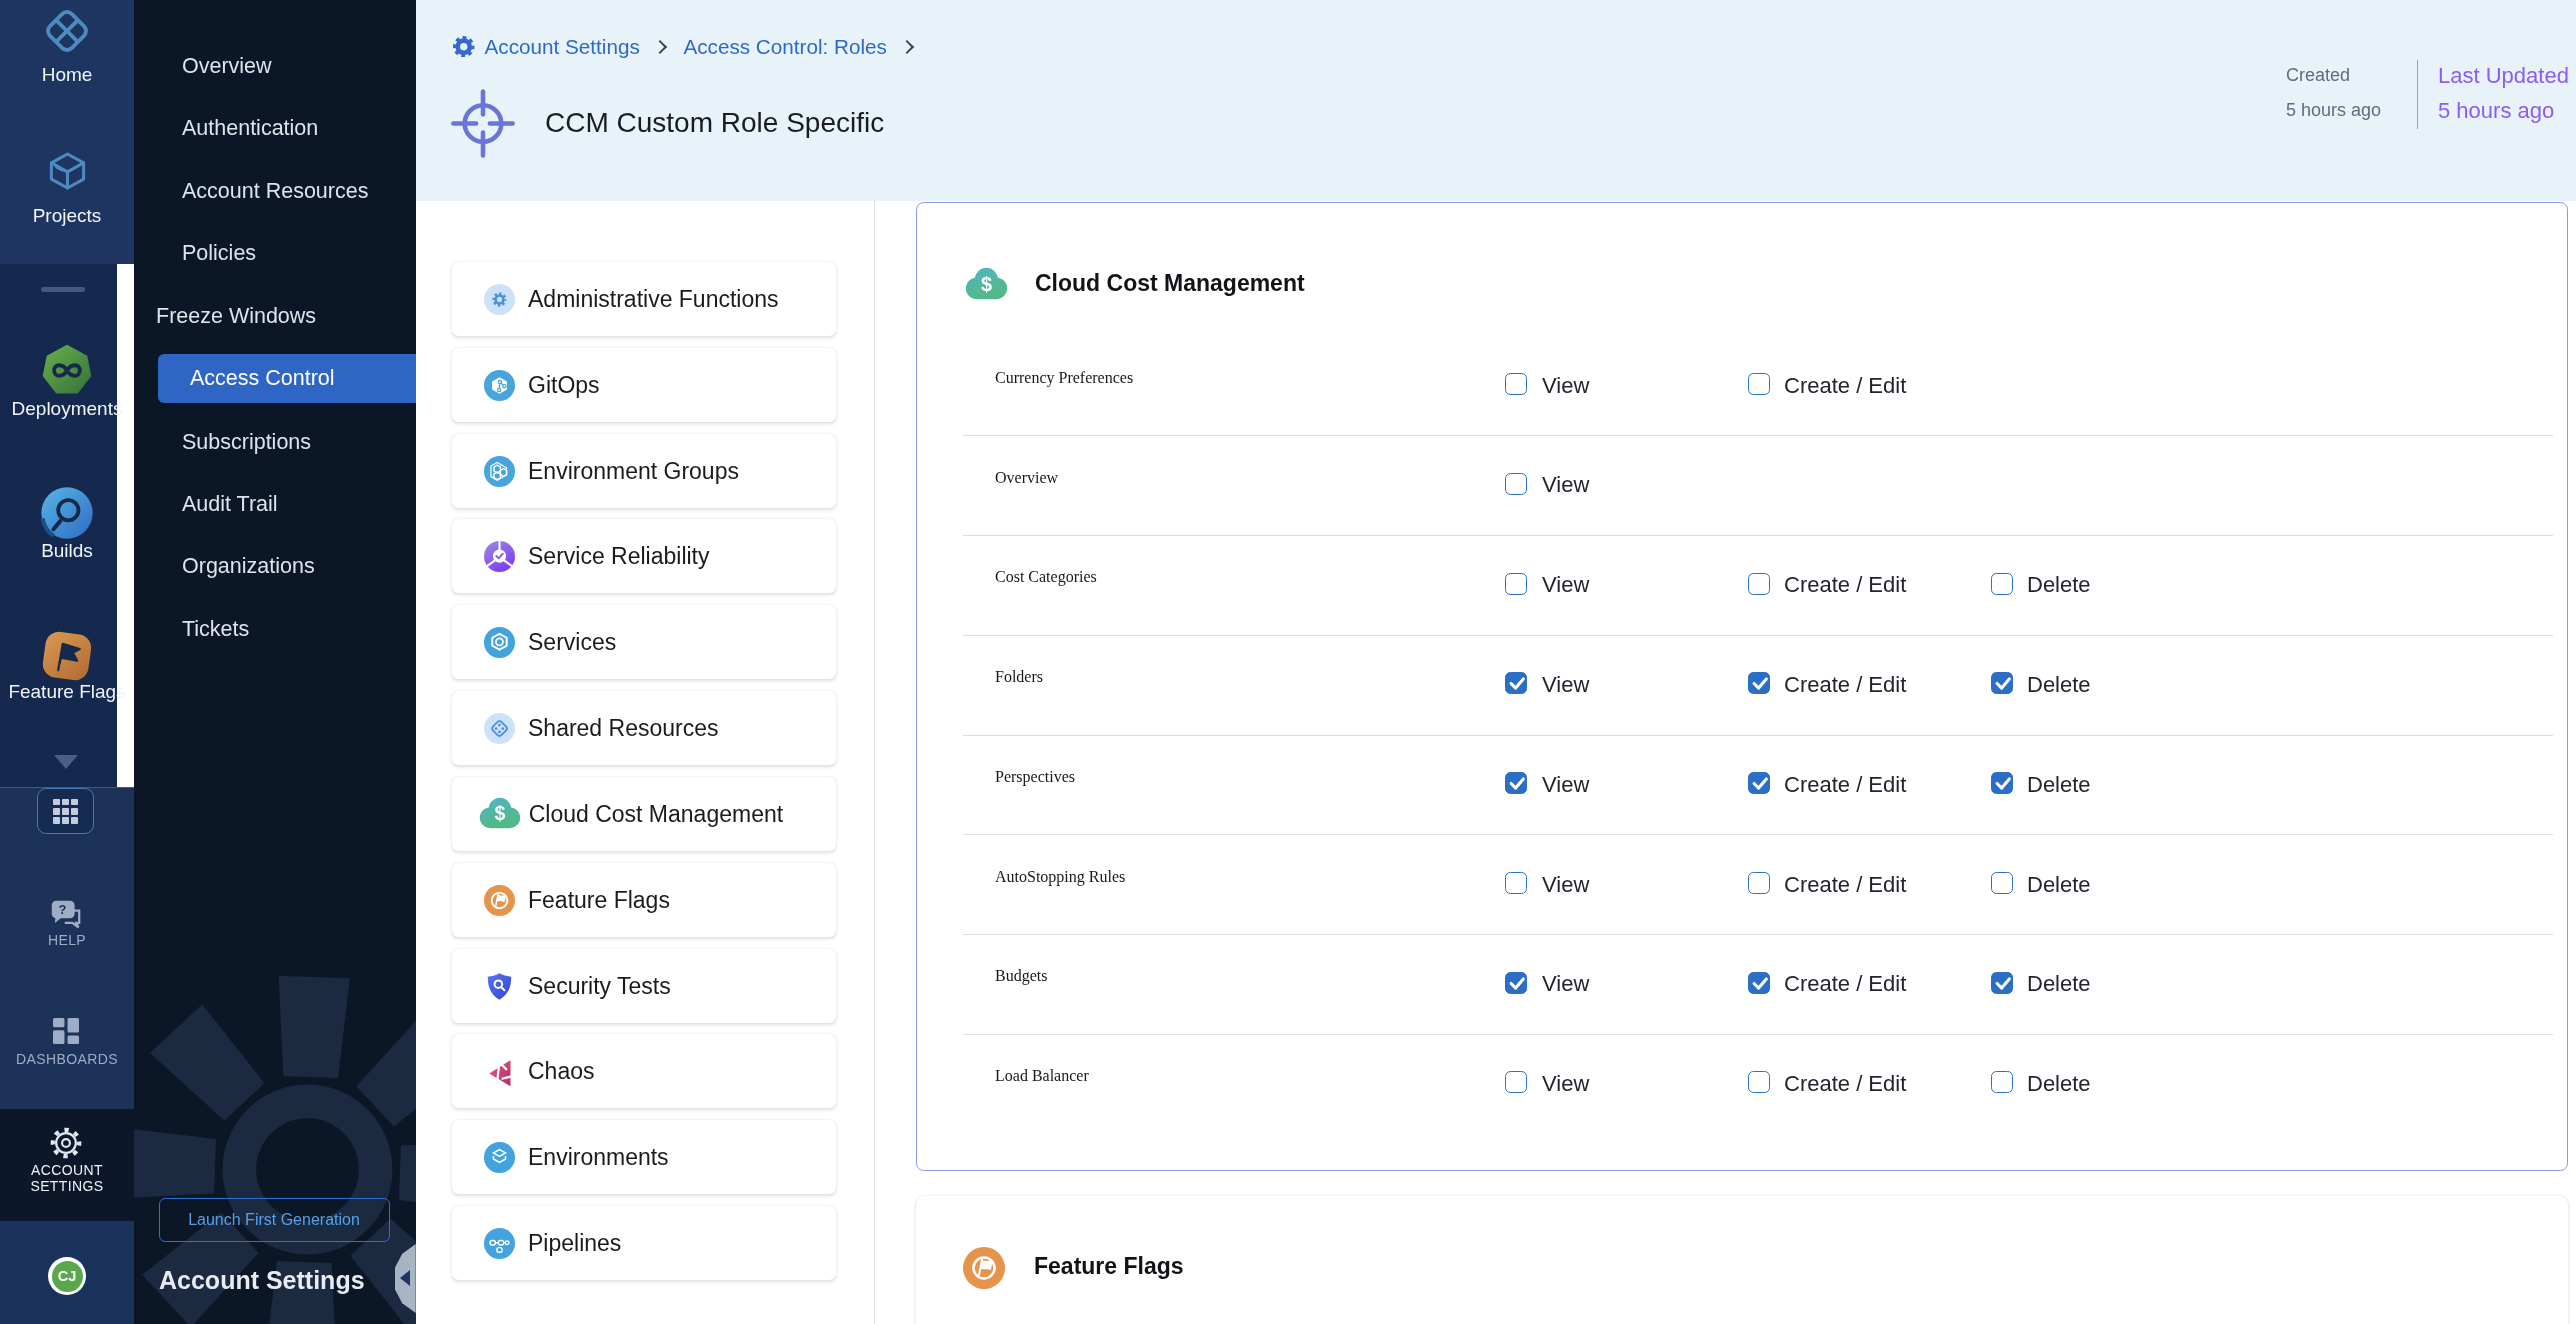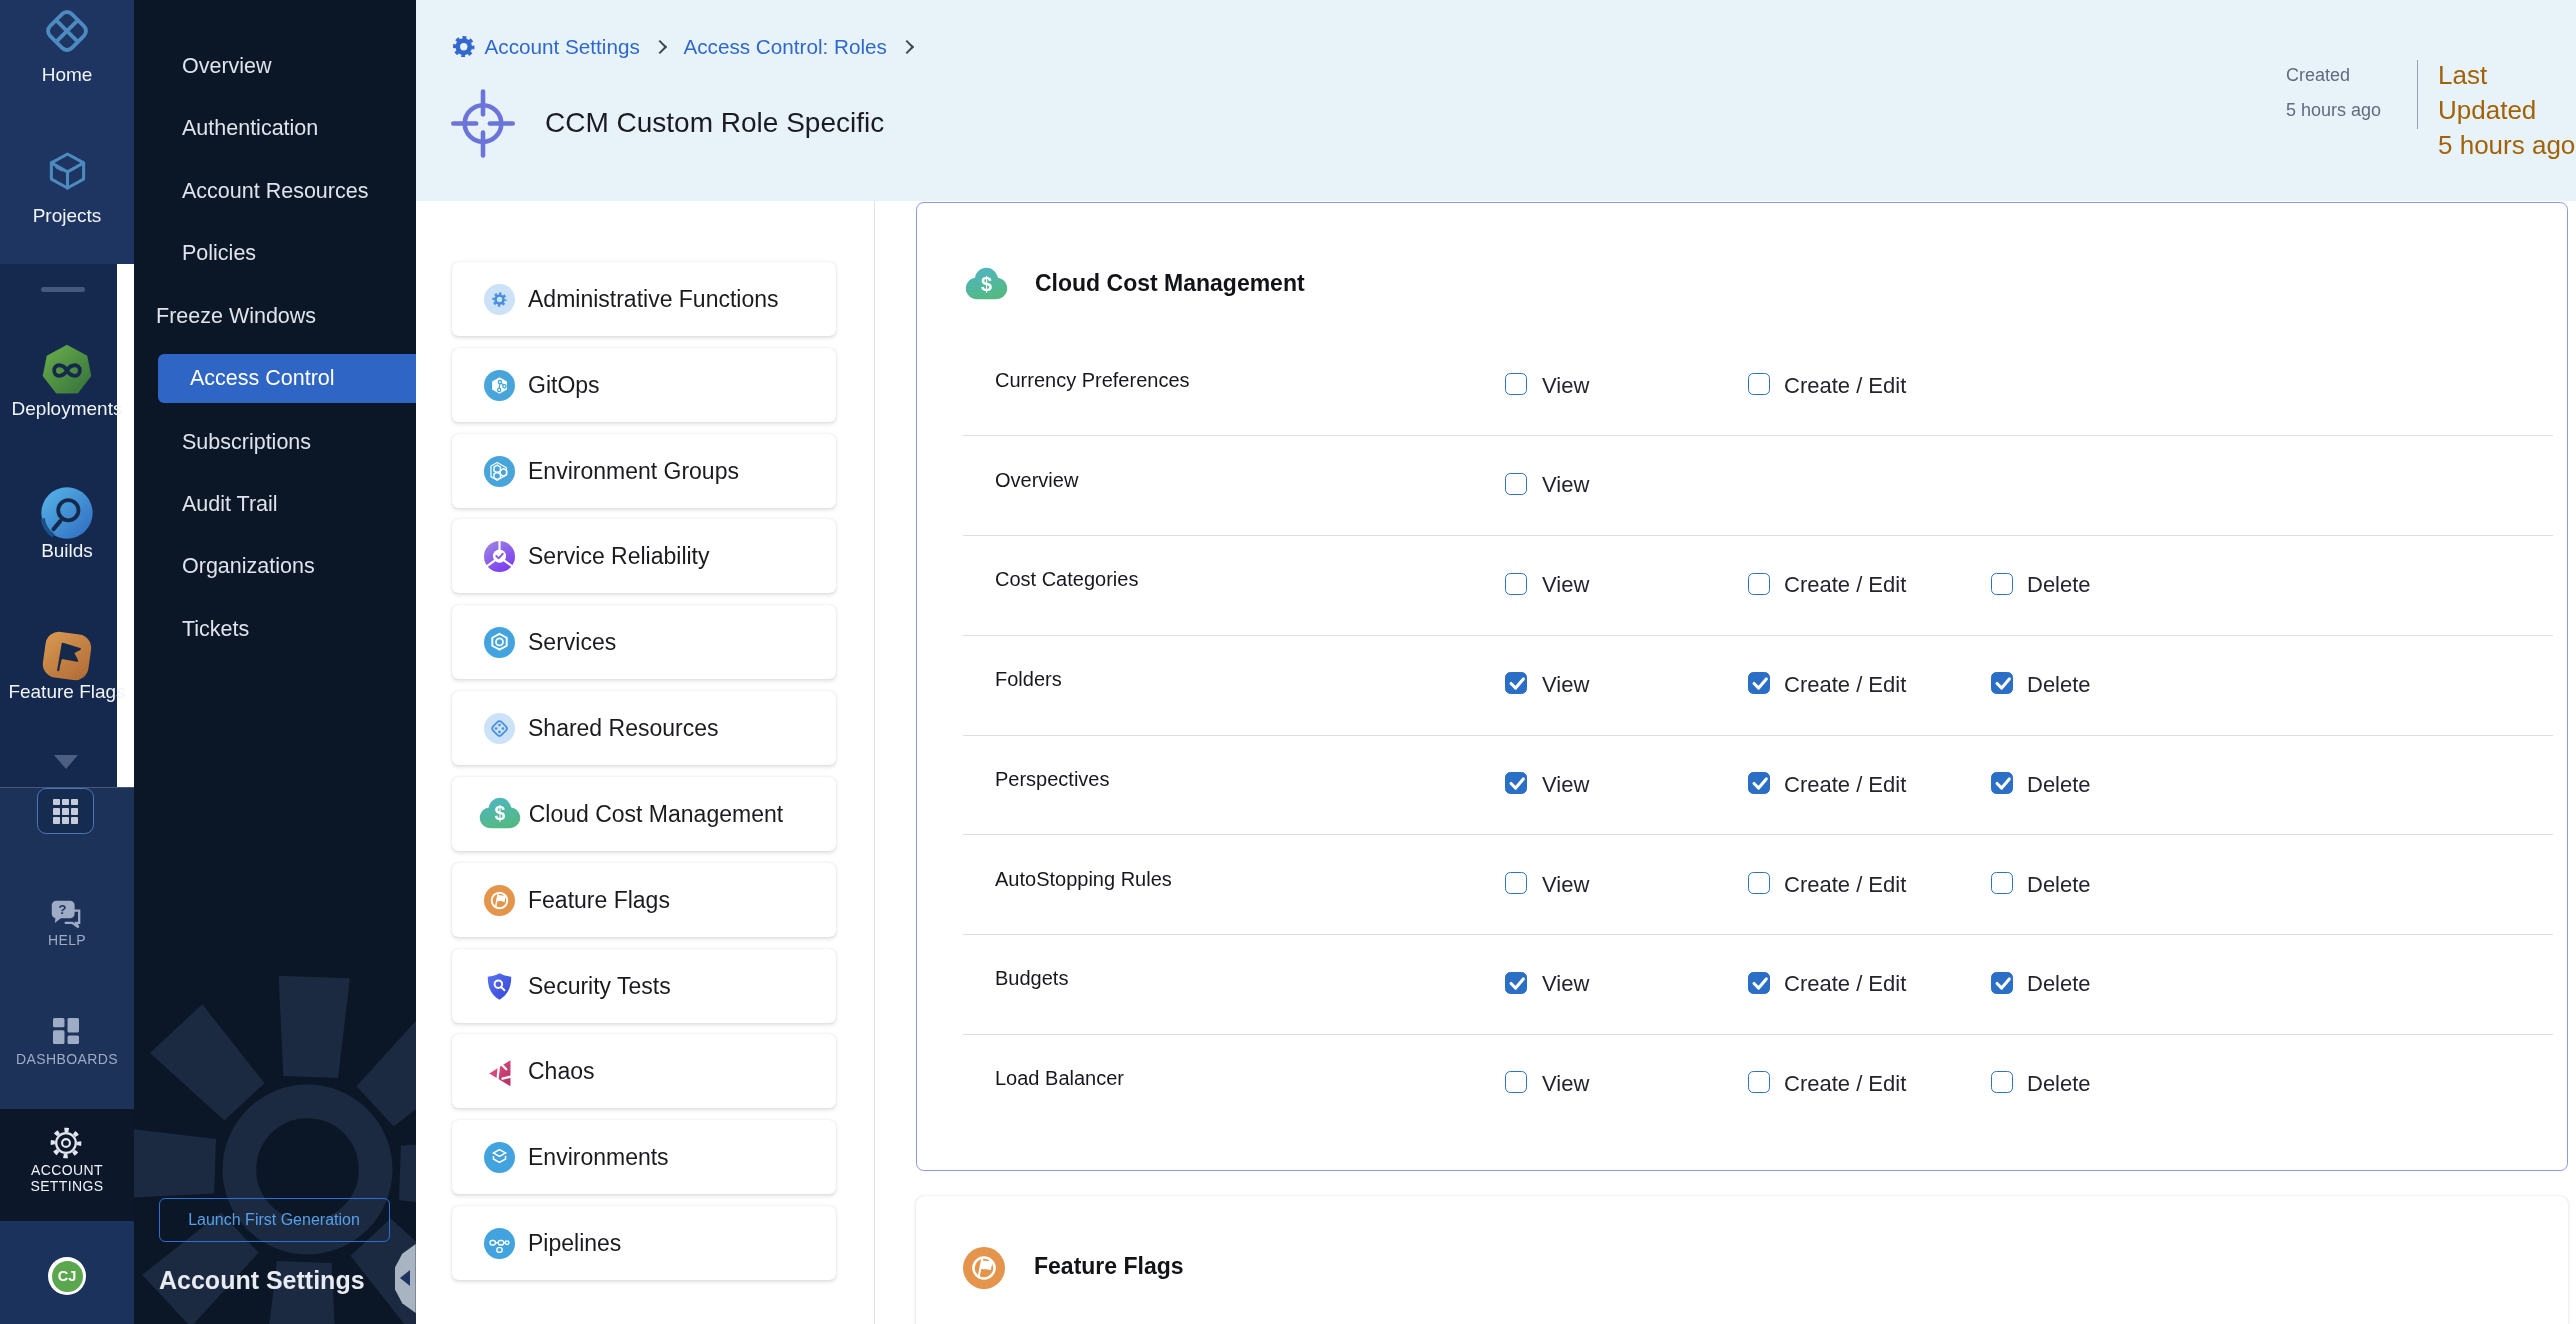--- a/index.html
+++ b/index.html
@@ -34,35 +34,35 @@
 #collapse .tri { position:absolute; left:5.4px; top:26px; width:0; height:0; border-top:8.4px solid transparent; border-bottom:8.4px solid transparent; border-right:10.7px solid #1d3560; }
 
 
 #main { position:absolute; left:416px; top:0; width:2160px; height:1324px; background:#ffffff; }
 #header { position:absolute; left:0; top:0; width:2160px; height:201px; background:#e8f3f9; }
 #crumbs { position:absolute; left:37px; top:35px; height:23px; display:flex; align-items:center; font-size:20.7px; }
 #crumbs a { color:#2e68ce; text-decoration:none; }
 #crumbs .sep { width:10px; height:10px; border-right:2.3px solid #3f4552; border-top:2.3px solid #3f4552; transform:rotate(45deg); margin:0 18.4px 0 15.3px; }
 #pagetitle { position:absolute; left:129px; top:107px; font-size:28px; color:#1b1c22; }
 #created { position:absolute; left:1870px; top:58px; font-size:18px; color:#626a80; line-height:35px; }
-#updated { position:absolute; left:2022px; top:58px; font-size:26px; color:#a16207; line-height:35px; }
+#updated { position:absolute; left:2022px; top:58px; font-size:22px; color:#8b5cf6; line-height:35px; }
 #cdivider { position:absolute; left:2001px; top:60px; width:0.8px; height:69px; background:#9aa0b0; }
 
 #vdivider { position:absolute; left:458px; top:201px; width:0.8px; height:1123px; background:#dfe2e6; }
 
 
 .lcard { position:absolute; left:36px; width:384px; height:74px; background:#fff; border-radius:6.1px; box-shadow:0 0 0.8px rgba(40,41,61,0.2), 0 1.5px 3.8px rgba(96,97,112,0.2); display:flex; align-items:center; }
 .lcard .ic { margin-left:32px; width:31px; height:31px; flex:none; }
 .lcard .tx { margin-left:13px; font-size:23px; color:#1a1b1e; }
 
 
 #permcard { position:absolute; left:500px; top:202px; width:1652px; height:969px; background:#fff; border:1.5px solid #8c97e6; border-radius:7.7px; }
 #permcard .hd { position:absolute; left:118px; top:67px; font-size:23px; font-weight:bold; color:#121317; }
 #permhd-ic { position:absolute; left:48px; top:64px; width:43px; height:36px; }
-.prow-label { position:absolute; left:78px; font-size:20px; color:#17181f; }
+.prow-label { position:absolute; left:78px; font-size:16px; color:#17181f;font-family:Liberation Serif, serif; }
 .psep { position:absolute; left:46px; width:1590px; height:0.8px; background:#dcdee2; }
 .cb { position:absolute; width:22px; height:22px; border:1.9px solid #2a72c8; border-radius:5.4px; background:#fff; }
 .cb.on { background:#2a6ec6; border-color:#2a6ec6; }
 .cb.on svg { position:absolute; left:1.5px; top:2.3px; }
 .cblabel { position:absolute; font-size:22px; color:#23242e; }
 
 
 #ffcard { position:absolute; left:500px; top:1196px; width:1652px; height:230px; background:#fff; border-radius:7.7px; box-shadow:0 0 0.8px rgba(40,41,61,0.2), 0 1.5px 3.8px rgba(96,97,112,0.2); }
 #ffcard .hd { position:absolute; left:118px; top:57px; font-size:23px; font-weight:bold; color:#121317; }
 #ff-ic { position:absolute; left:47px; top:51px; width:42px; height:42px; }

